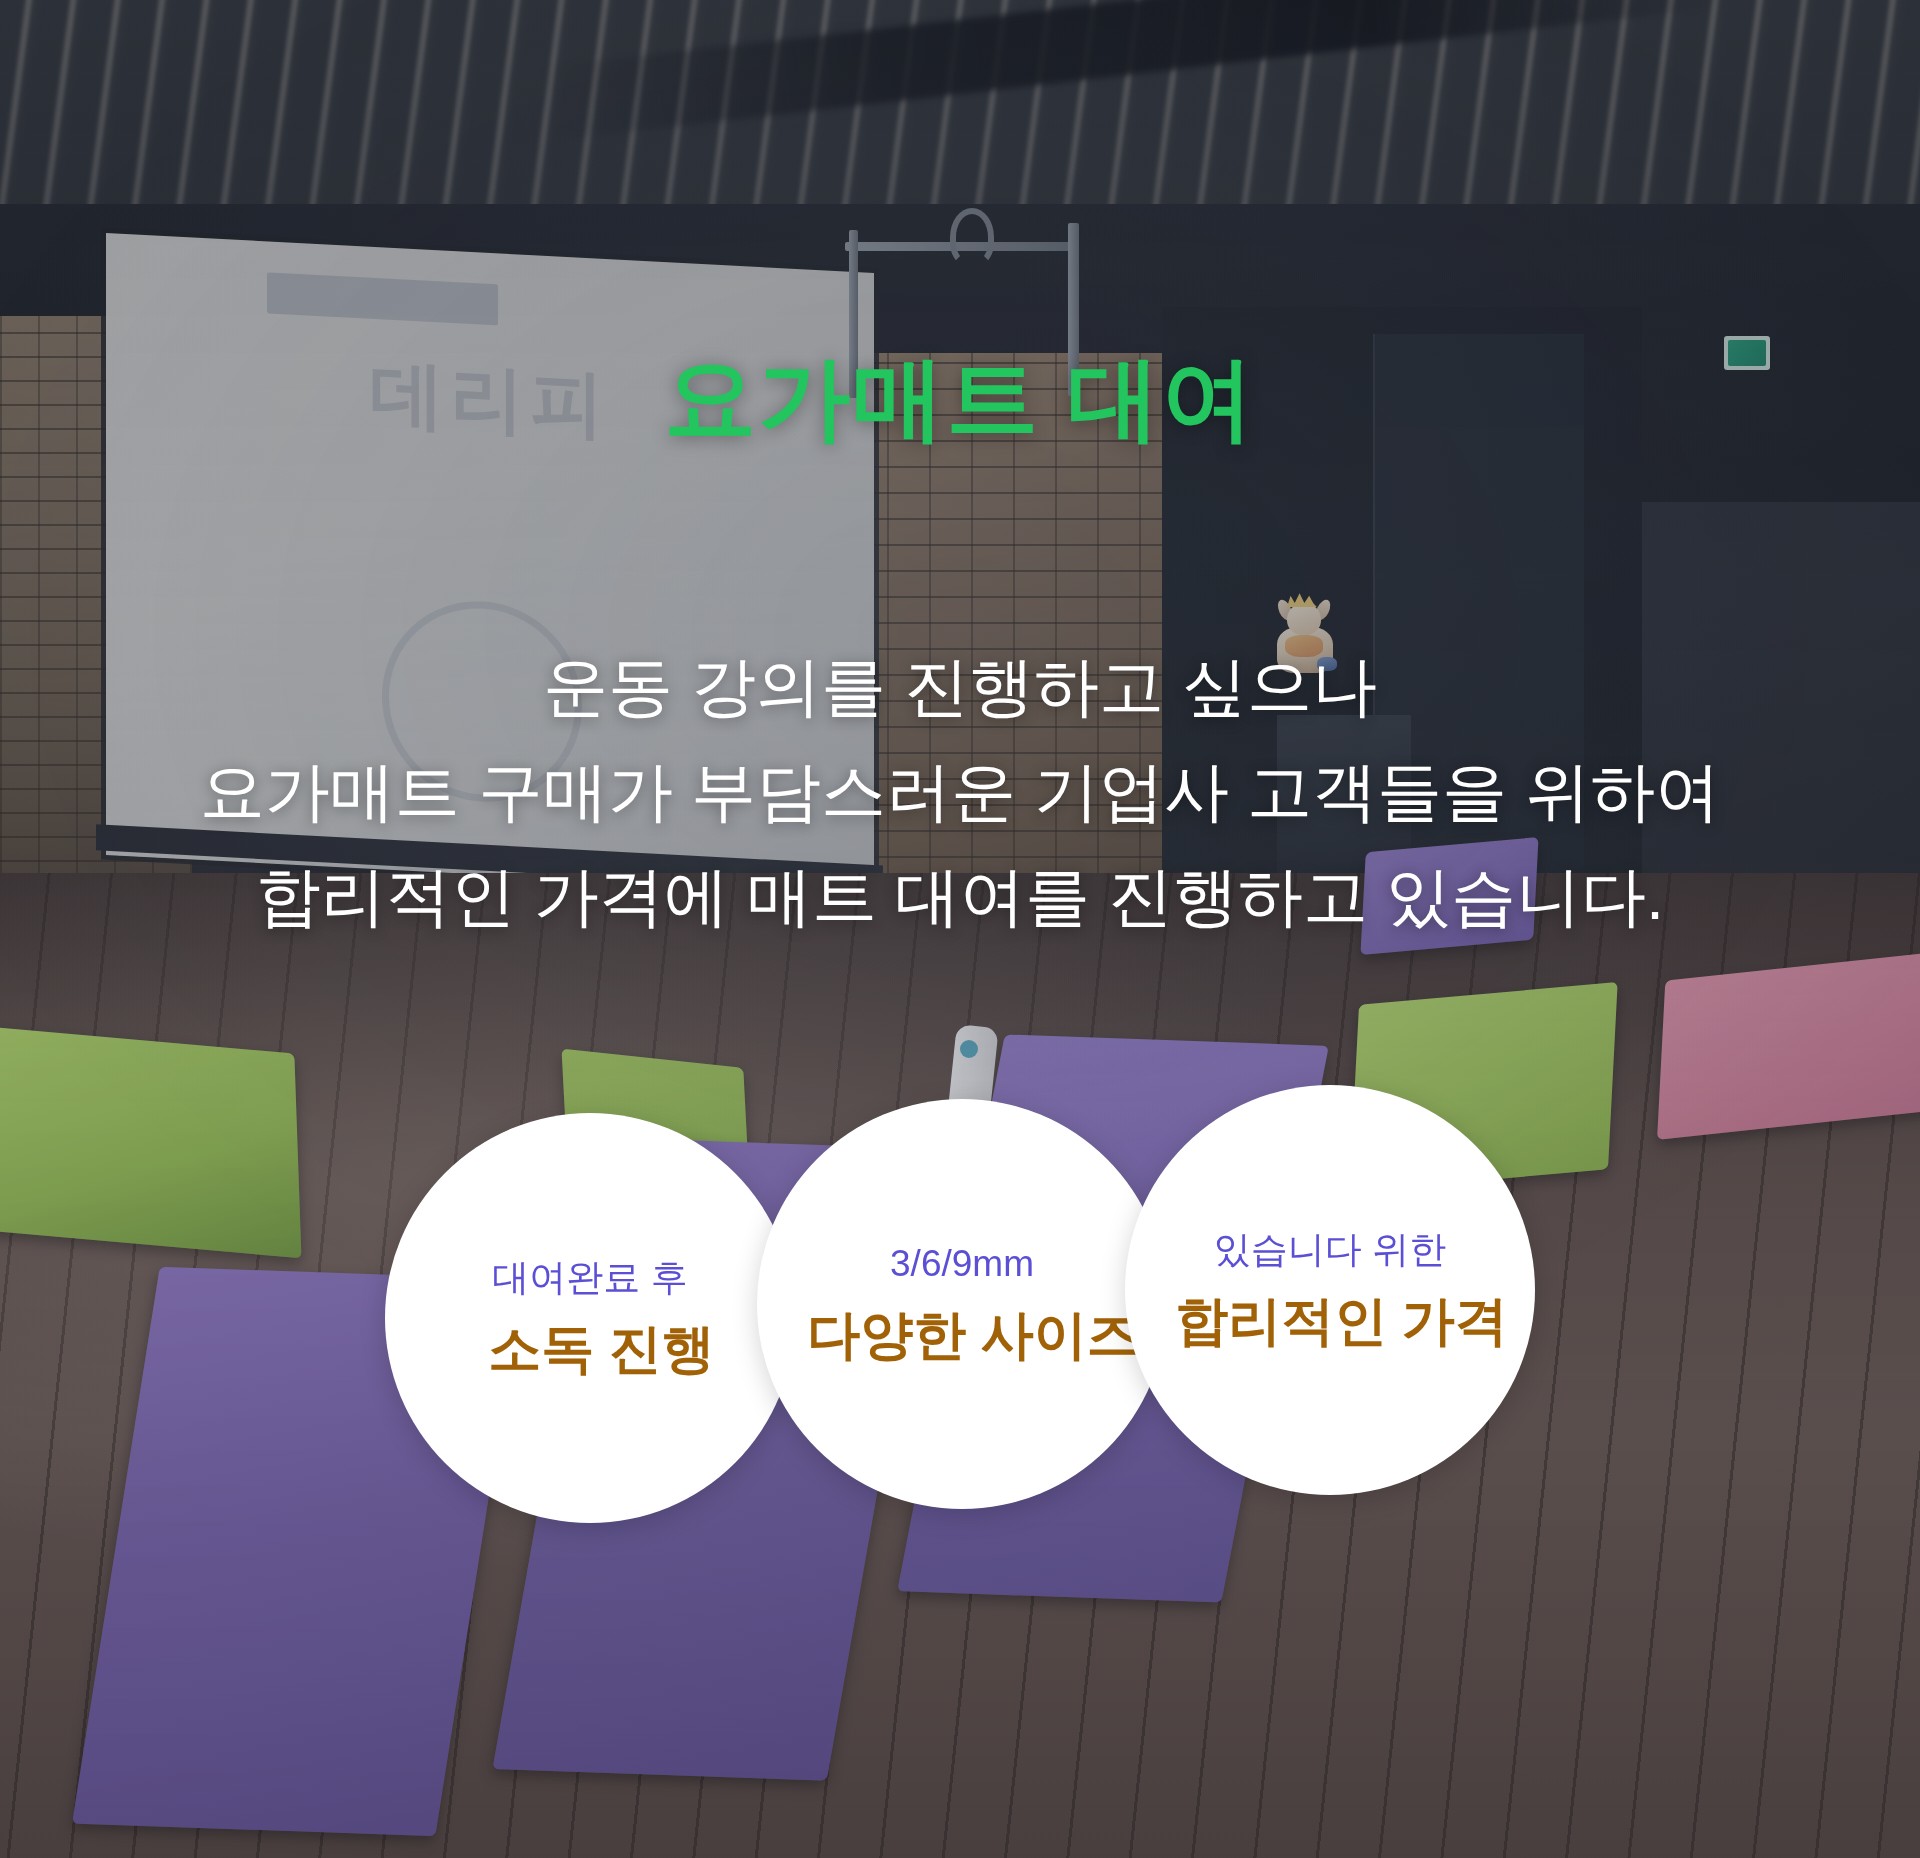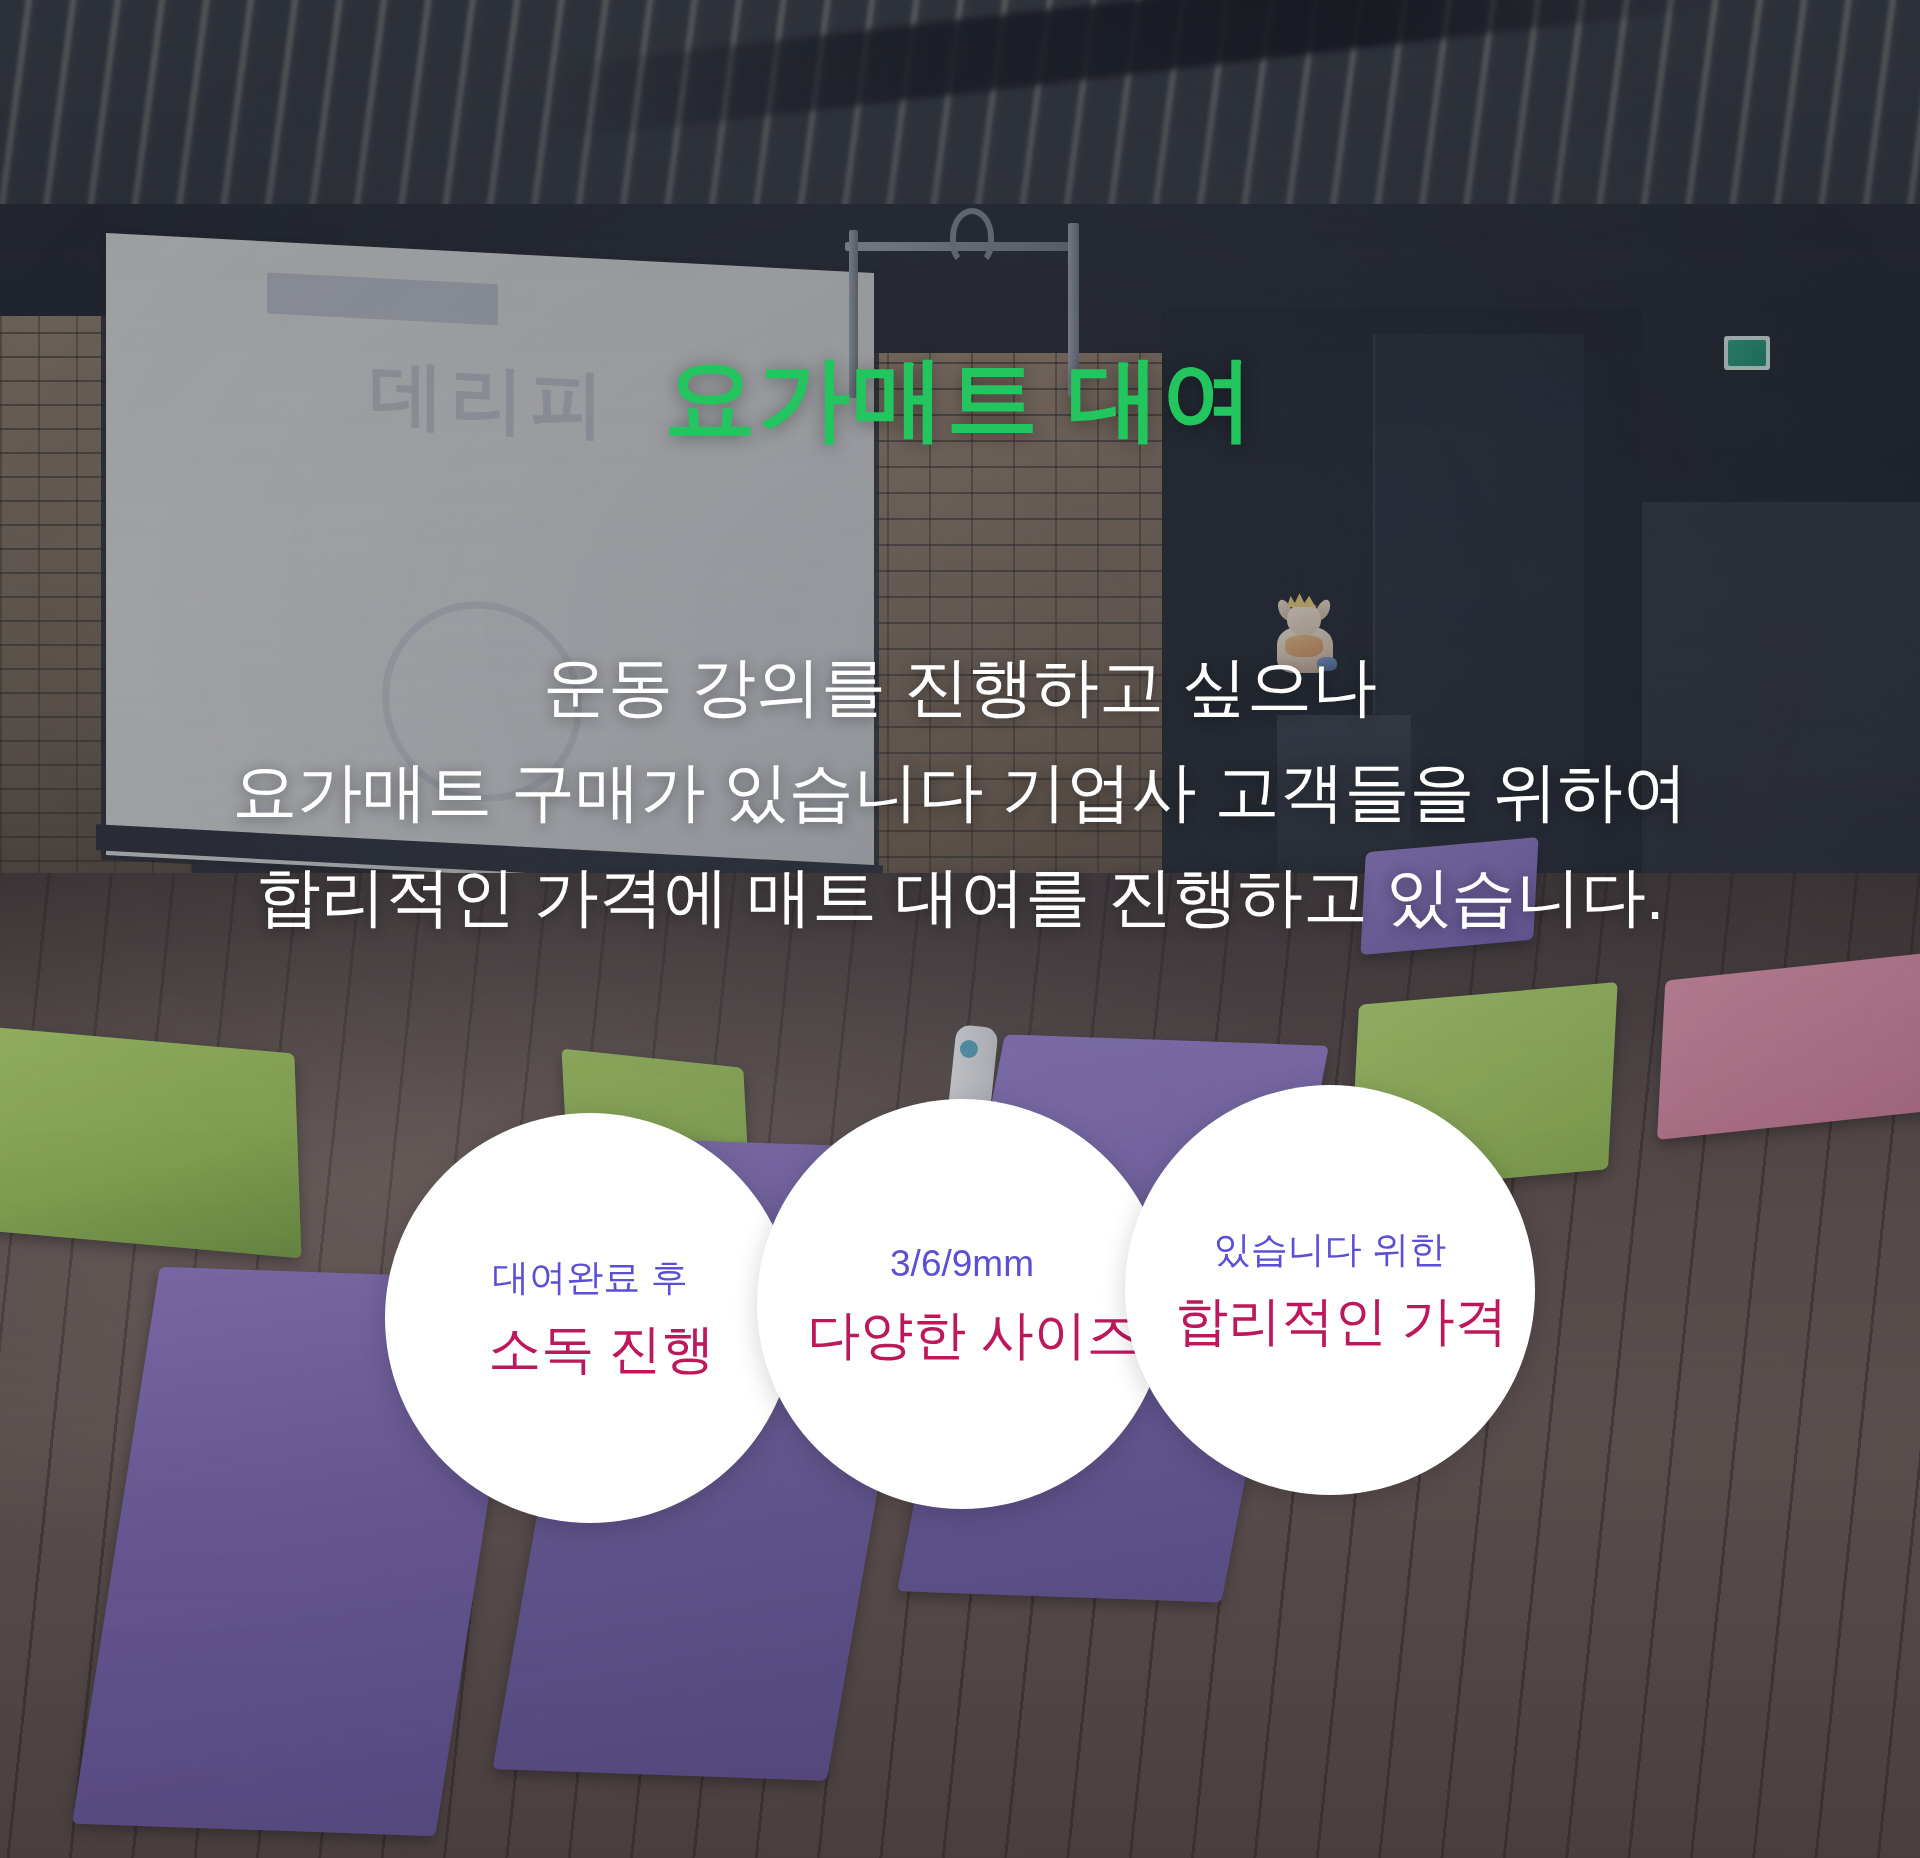--- a/index.html
+++ b/index.html
@@ -423,22 +423,22 @@
   .badge-sub {
     font-size: 37px;
     font-weight: 400;
     color: #5b4fd6;
     line-height: 1.1;
     margin-bottom: 22px;
     white-space: nowrap;
   }
   .badge-main {
     font-size: 53px;
-    font-weight: 400;
-    color: #be185d;
+    font-weight: 700;
+    color: #a16207;
     line-height: 1.1;
     white-space: nowrap;
     margin-left: 23px;
   }
 </style>
 </head>
 <body>
 
 <div class="banner">
 
@@ -497,21 +497,21 @@
     <div class="photo-grade"></div>
     <div class="photo-blur-veil"></div>
   </div>
 
   <div class="content">
 
     <h1 class="headline">요가매트 대여</h1>
 
     <div class="subcopy">
       <span>운동 강의를 진행하고 싶으나</span>
-      <span>요가매트 구매가 있습니다 기업사 고객들을 위하여</span>
+      <span>요가매트 구매가 부담스러운 기업사 고객들을 위하여</span>
       <span>합리적인 가격에 매트 대여를 진행하고 있습니다.</span>
     </div>
   </div>
 
   <div class="badges">
     <div class="badge badge-1">
       <div class="badge-sub">대여완료 후</div>
       <div class="badge-main">소독 진행</div>
     </div>
     <div class="badge badge-2">

